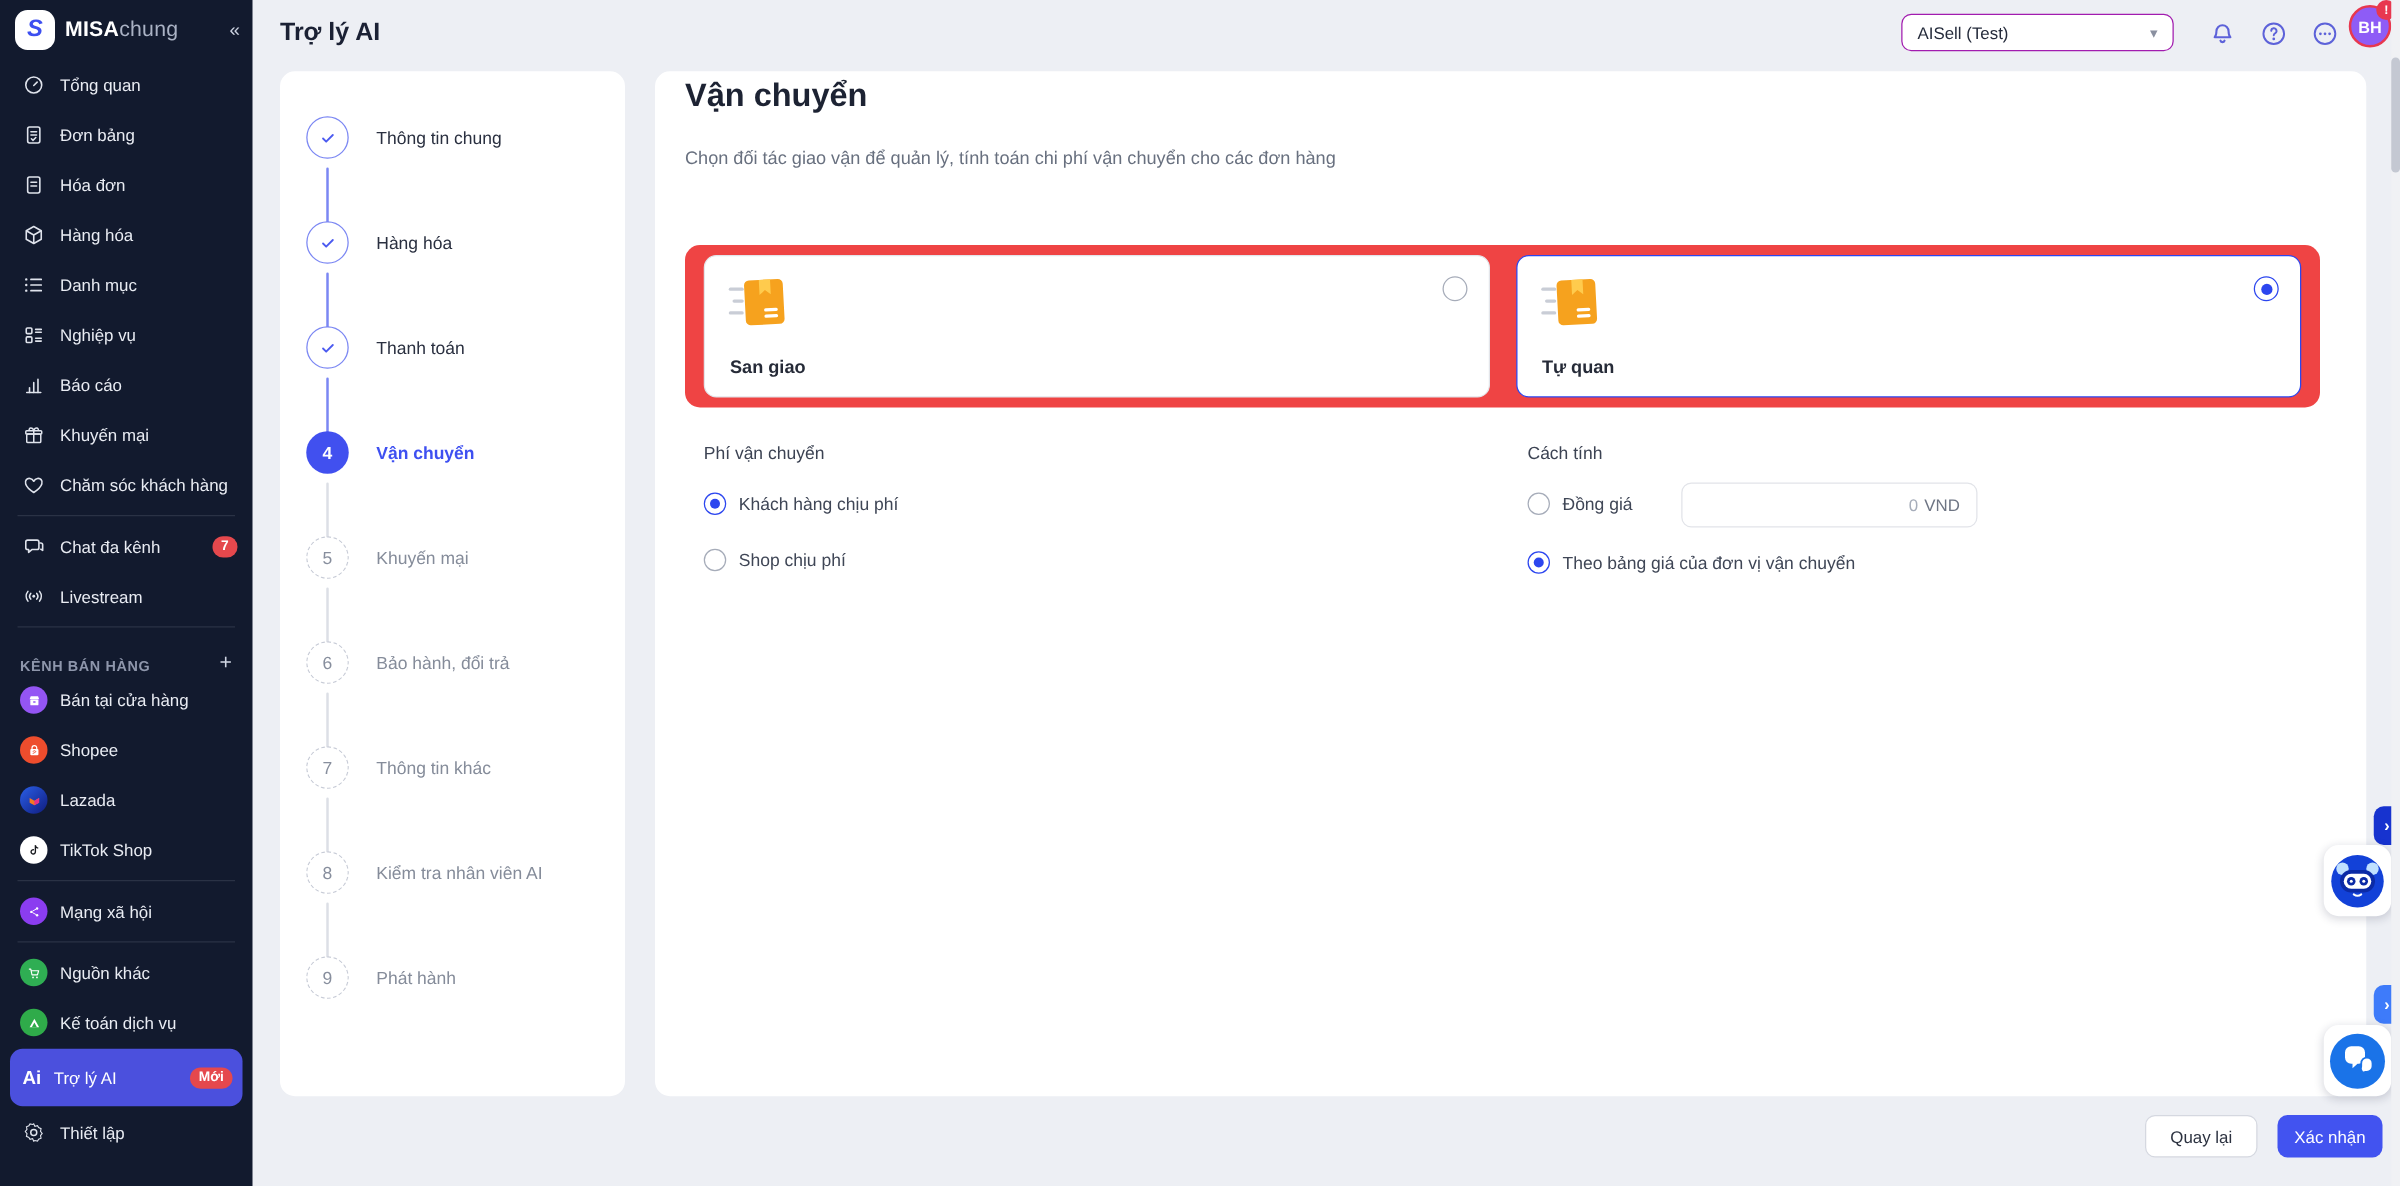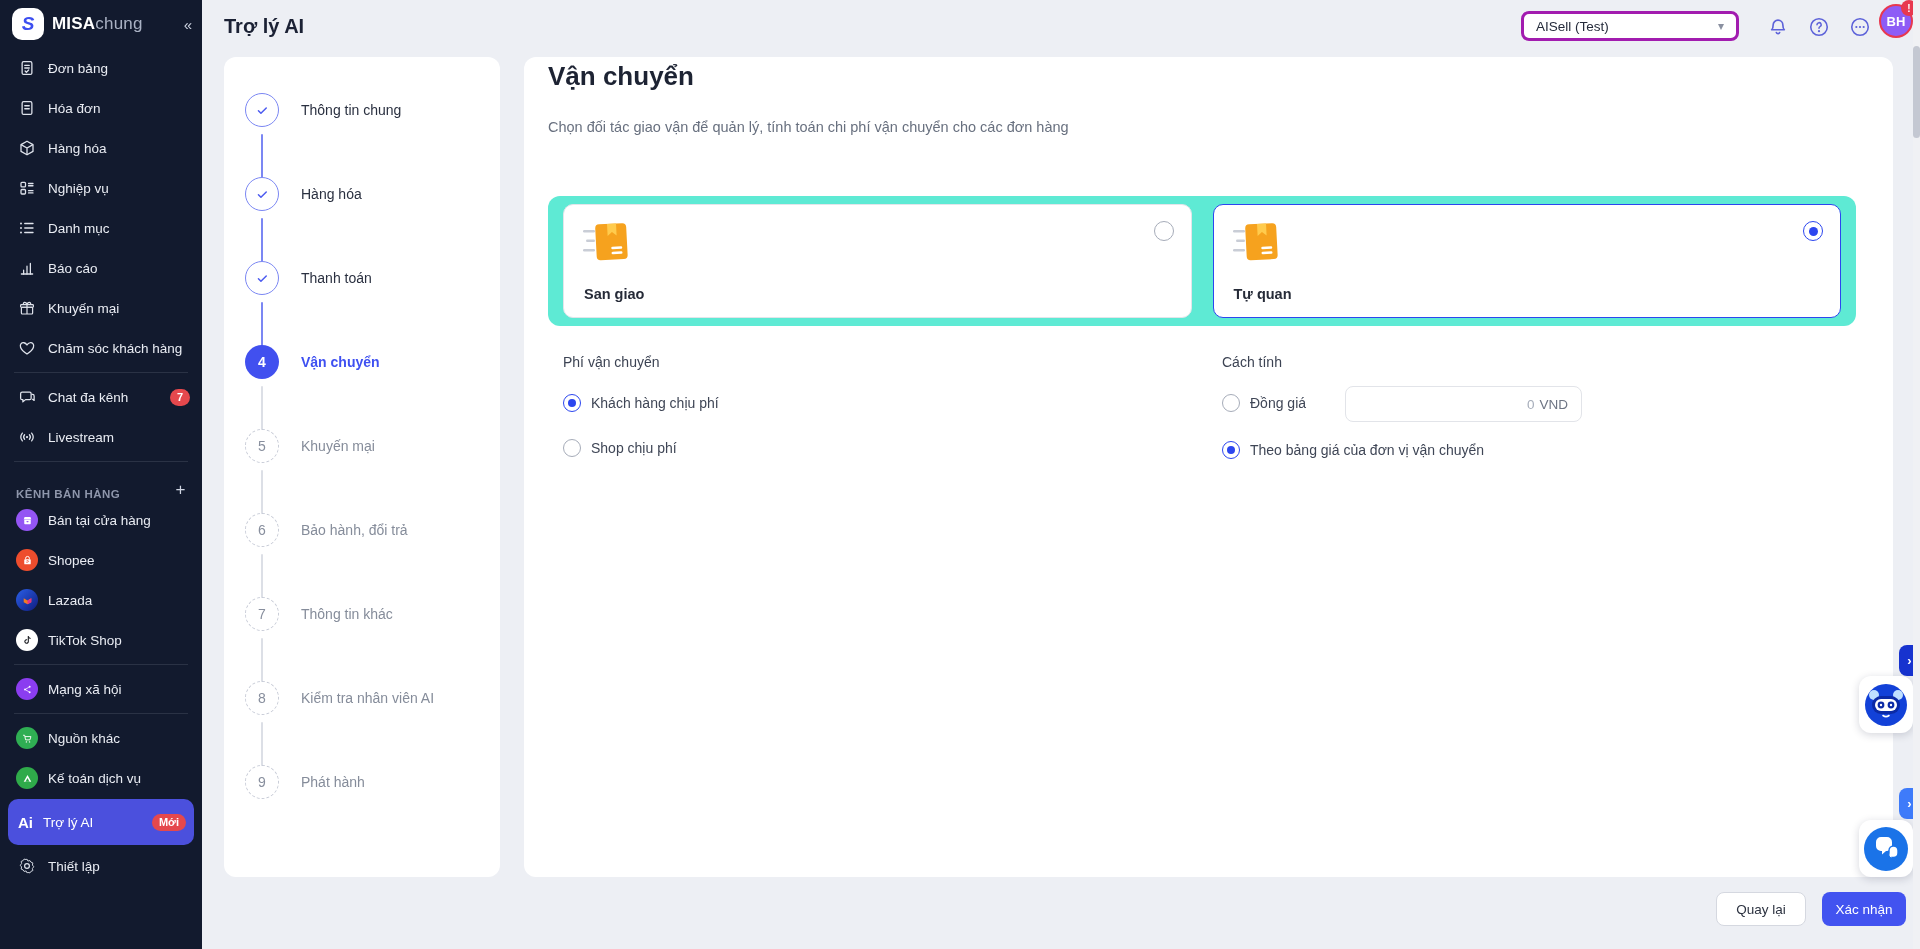--- a/index.html
+++ b/index.html
@@ -20,21 +20,21 @@
   .divider{height:1px;background:#2a3245;margin:4px 14px}
   .section-row{height:34px;display:flex;align-items:flex-end;padding:0 16px;color:#8e96ab;font-size:11.5px;font-weight:bold;letter-spacing:.5px}
   .section-row .plus{margin-left:auto;color:#cfd5e2;font-size:17px;font-weight:normal;cursor:pointer}
   .badge-pill{background:#e5484d;color:#fff;border-radius:9px;font-size:11px;line-height:17px;padding:0 7px;margin-left:auto;font-weight:bold}
   .chan{width:22px;height:22px;border-radius:50%;display:flex;align-items:center;justify-content:center;flex:none}
   .active-wrap{padding:1px 8px}
   .active-item{height:46px;border-radius:10px;background:#4b50dd;display:flex;align-items:center;gap:10px;padding:0 8px 0 10px;cursor:pointer}
   .ai-glyph{color:#fff;font-weight:bold;font-size:15px}
   
   .page-title-bar{position:absolute;left:224px;top:0;height:52px;display:flex;align-items:center;font-size:20px;font-weight:bold;color:#1b2134}
-  .store-select{position:absolute;left:1521px;top:11px;width:218px;height:30px;background:#fff;border:3px solid #a21caf;border-radius:8px;
+  .store-select{position:absolute;left:1521px;top:11px;width:218px;height:30px;background:#fff;border:1px solid #a21caf;border-radius:8px;
                 display:flex;align-items:center;padding:0 12px;box-sizing:border-box;font-size:13.5px;color:#252b3b;cursor:pointer}
   .store-select .chev{margin-left:auto;color:#8a90a0;font-size:12px}
   .icon-btn{position:absolute;top:14px;width:26px;height:26px;display:flex;align-items:center;justify-content:center;cursor:pointer}
   .avatar{position:absolute;left:1879px;top:4px;width:34px;height:34px;border-radius:50%;background:#8e5cf6;border:2px solid #e8384f;
           box-sizing:border-box;display:flex;align-items:center;justify-content:center;color:#fff;font-weight:bold;font-size:13px;cursor:pointer}
   .avatar-badge{position:absolute;left:1901px;top:0px;width:16px;height:16px;border-radius:50%;background:#e8384f;color:#fff;
                 font-size:10px;font-weight:bold;display:flex;align-items:center;justify-content:center}
   
   .stepper-panel{position:absolute;left:224px;top:57px;width:276px;height:820px;background:#fff;border-radius:12px}
   .content-panel{position:absolute;left:524px;top:57px;width:1369px;height:820px;background:#fff;border-radius:12px}
@@ -45,21 +45,21 @@
   .step.active .step-dot{background:#4150ef;color:#fff;font-weight:bold}
   .step.todo .step-dot{border:1.5px dashed #c8ccd7;color:#878e9d}
   .step-label{font-size:14px;color:#858c9a}
   .step.done .step-label{color:#2a3040}
   .step.active .step-label{color:#3e50f1;font-weight:bold}
   .conn{position:absolute;left:37px;width:2px;height:44px;border-radius:1px}
   .conn.blue{background:#7b87f3}.conn.gray{background:#dcdfe6}
   
   .page-h1{position:absolute;left:24px;top:4px;font-size:26px;font-weight:bold;color:#1d2333}
   .page-sub{position:absolute;left:24px;top:62px;font-size:14.5px;color:#68707f}
-  .opt-wrap{position:absolute;left:24px;top:139px;width:1308px;height:130px;background:#5eead4;border-radius:12px;
+  .opt-wrap{position:absolute;left:24px;top:139px;width:1308px;height:130px;background:#ef4444;border-radius:12px;
             display:flex;gap:21px;padding:8px 15px;box-sizing:border-box}
   .ship-card{flex:1;background:#fff;border:1px solid #e3e5ea;border-radius:10px;position:relative;cursor:pointer}
   .ship-card.sel{border:1.5px solid #2c46ef}
   .ship-card .card-label{position:absolute;left:20px;bottom:15px;font-size:14.5px;font-weight:bold;color:#262b38}
   .pkg{position:absolute;left:18px;top:16px}
   .radio{width:18px;height:18px;border-radius:50%;border:1.5px solid #a6acb9;background:#fff;box-sizing:border-box;position:relative;flex:none;cursor:pointer}
   .radio.sel{border-color:#2c46ef}
   .radio.sel::after{content:"";position:absolute;left:50%;top:50%;width:8px;height:8px;margin:-4px 0 0 -4px;border-radius:50%;background:#2c46ef}
   .card-radio{position:absolute;right:17px;top:16px;width:20px;height:20px}
   .card-radio.sel::after{width:9px;height:9px;margin:-4.5px 0 0 -4.5px}
@@ -88,20 +88,29 @@
 <div class="sidebar">
   <div class="logo-row">
     <div class="logo-mark">S</div>
     <div class="brand"><b>MISA</b><span>chung</span></div>
     <div class="collapse">«</div>
   </div>
 
   <div class="nav-item">
     <span class="ic">
         <svg width="18" height="18" viewBox="0 0 24 24" fill="none" stroke="#dfe3ec" stroke-width="1.7" stroke-linecap="round">
+          <circle cx="12" cy="12" r="8.5"></circle>
+          <path d="M12 12.5l3.6-3.6"></path>
+        </svg>
+      </span>
+    <span>Tổng quan</span>
+  </div>
+  <div class="nav-item">
+    <span class="ic">
+        <svg width="18" height="18" viewBox="0 0 24 24" fill="none" stroke="#dfe3ec" stroke-width="1.7" stroke-linecap="round">
           <rect x="5.5" y="3.5" width="13" height="17" rx="2"></rect>
           <path d="M9 8.5h6M9 12h6"></path>
           <path d="M9.5 16l1.7 1.7 3-3"></path>
         </svg>
       </span>
     <span>Đơn bảng</span>
   </div>
   <div class="nav-item">
     <span class="ic">
         <svg width="18" height="18" viewBox="0 0 24 24" fill="none" stroke="#dfe3ec" stroke-width="1.7" stroke-linecap="round">
@@ -112,39 +121,39 @@
     <span>Hóa đơn</span>
   </div>
   <div class="nav-item">
     <span class="ic">
         <svg width="18" height="18" viewBox="0 0 24 24" fill="none" stroke="#dfe3ec" stroke-width="1.7" stroke-linejoin="round">
           <path d="M12 3l8 4.5v9L12 21l-8-4.5v-9L12 3z"></path>
           <path d="M4 7.5l8 4.5 8-4.5M12 12v9"></path>
         </svg>
       </span>
     <span>Hàng hóa</span>
+  </div>
+  <div class="nav-item">
+    <span class="ic">
+        <svg width="18" height="18" viewBox="0 0 24 24" fill="none" stroke="#dfe3ec" stroke-width="1.8" stroke-linecap="round">
+          <path d="M9 6h11M9 12h11M9 18h11"></path>
+          <path d="M4 6h.01M4 12h.01M4 18h.01" stroke-width="2.6"></path>
+        </svg>
+      </span>
+    <span>Danh mục</span>
   </div>
   <div class="nav-item">
     <span class="ic">
         <svg width="18" height="18" viewBox="0 0 24 24" fill="none" stroke="#dfe3ec" stroke-width="1.7" stroke-linecap="round">
           <rect x="4" y="4.5" width="6" height="6" rx="1.2"></rect>
           <rect x="4" y="14" width="6" height="6" rx="1.2"></rect>
           <path d="M14 6h6M14 9h6M14 15.5h6M14 18.5h6"></path>
         </svg>
       </span>
     <span>Nghiệp vụ</span>
-  </div>
-  <div class="nav-item">
-    <span class="ic">
-        <svg width="18" height="18" viewBox="0 0 24 24" fill="none" stroke="#dfe3ec" stroke-width="1.8" stroke-linecap="round">
-          <path d="M9 6h11M9 12h11M9 18h11"></path>
-          <path d="M4 6h.01M4 12h.01M4 18h.01" stroke-width="2.6"></path>
-        </svg>
-      </span>
-    <span>Danh mục</span>
   </div>
   <div class="nav-item">
     <span class="ic">
         <svg width="18" height="18" viewBox="0 0 24 24" fill="none" stroke="#dfe3ec" stroke-width="1.7" stroke-linecap="round">
           <path d="M4.5 20h15"></path>
           <path d="M7.5 20v-5M12 20V9.5M16.5 20V6"></path>
         </svg>
       </span>
     <span>Báo cáo</span>
   </div>

